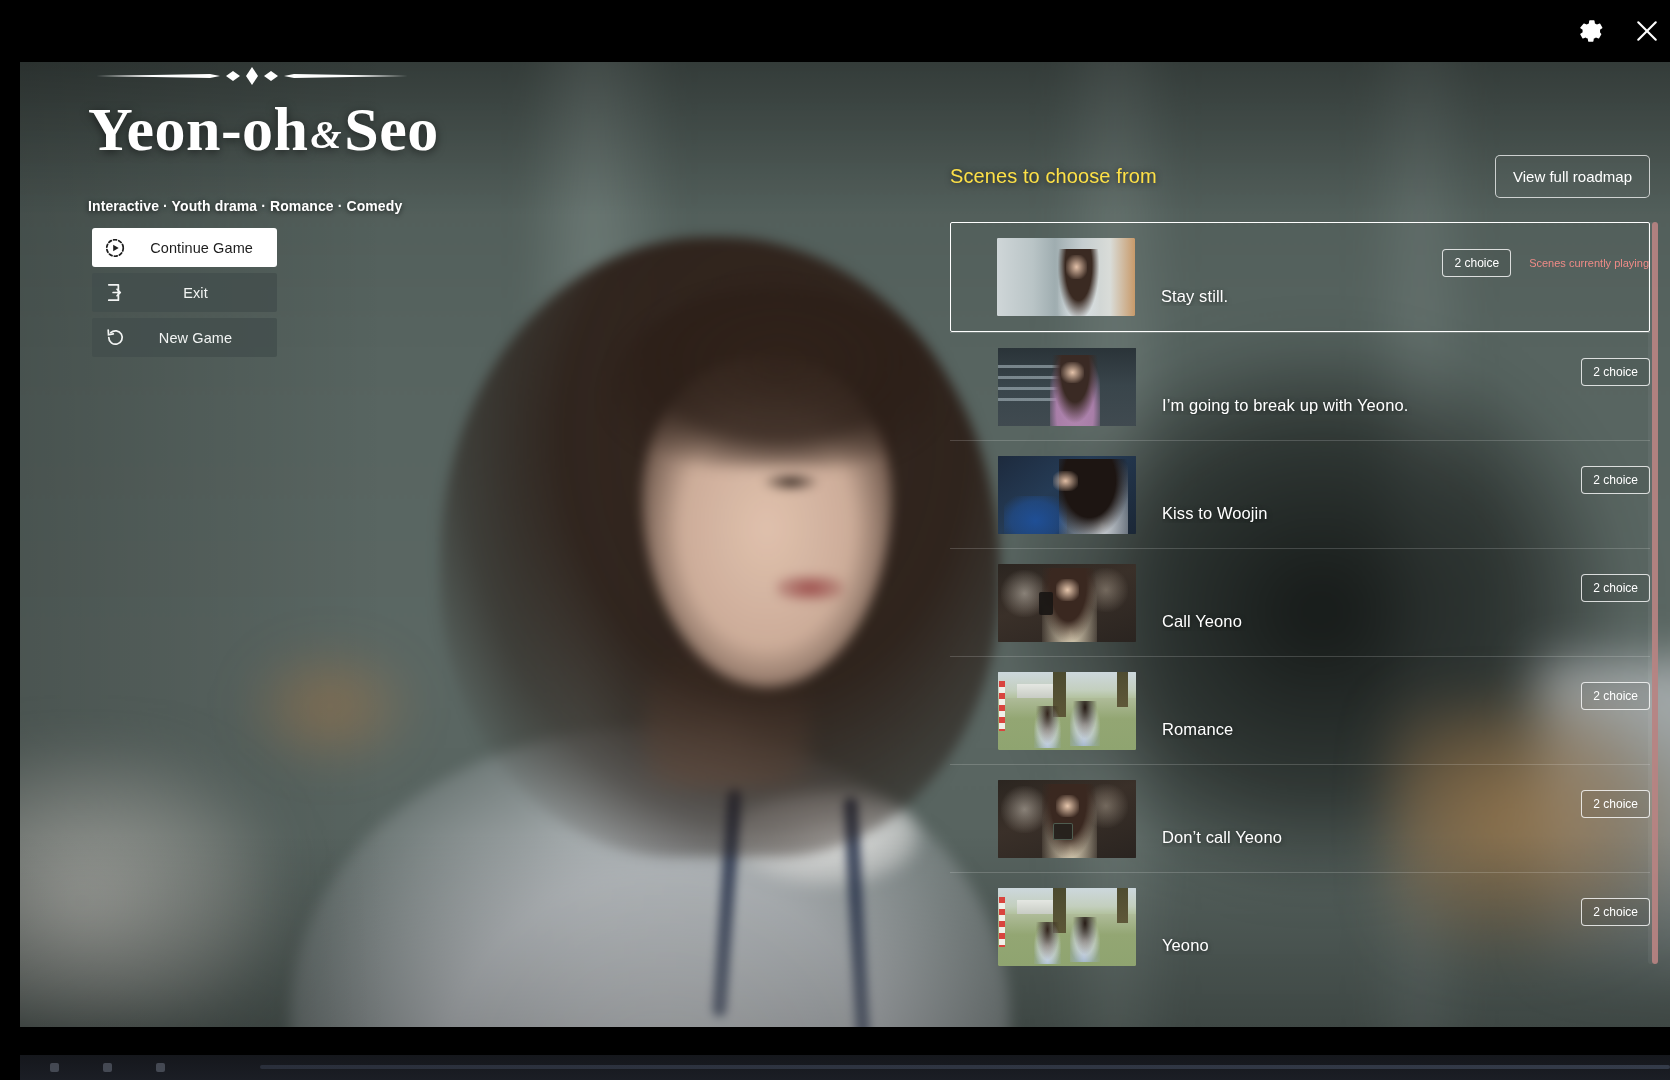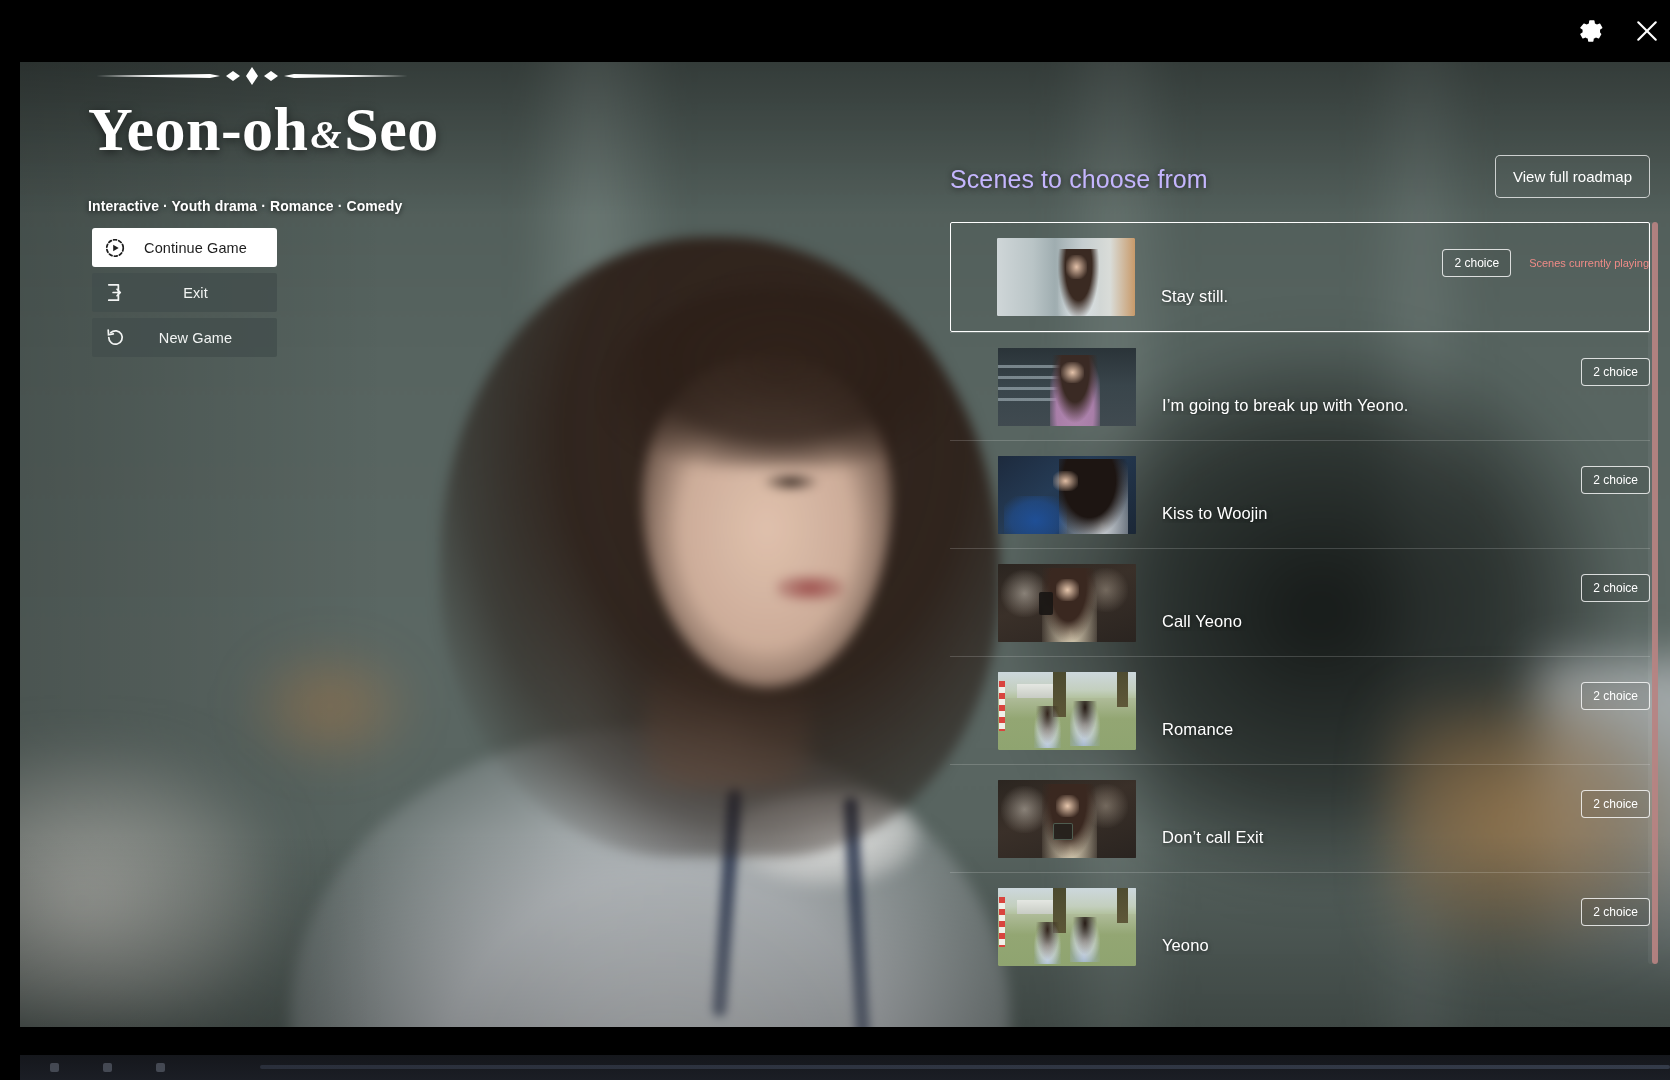--- a/index.html
+++ b/index.html
@@ -178,29 +178,29 @@
 
   
   .menu { position:absolute; left:72px; top:228px; width:185px; z-index:21; }
   .menu-btn {
     position:relative; display:flex; align-items:center; height:39px;
     margin-bottom:6px; cursor:pointer; padding-left:0;
   }
   .menu-btn .mi { width:46px; display:flex; align-items:center; justify-content:center; flex:none; }
   .menu-btn .ml { flex:1; text-align:center; padding-right:24px; font-size:14.5px; letter-spacing:.1px; }
   .menu-btn.active { background:#ffffff; border-radius:3px; }
-  .menu-btn.active .ml { color:#1d1d1d; font-weight:400; }
+  .menu-btn.active .ml { color:#1d1d1d; font-weight:400;text-align:right; }
   .menu-btn.dim { background:rgba(66,77,76,.80); border-radius:2px; }
   .menu-btn.dim .ml { color:#f2f4f3; }
 
   
   .scenes-panel { position:absolute; left:930px; top:155px; width:700px; z-index:22; }
   .scenes-head { display:flex; align-items:flex-start; justify-content:space-between; }
   .scenes-title {
-    font-size:25px; color:#c4b5fd; letter-spacing:.1px; padding-top:10px;
+    font-size:20px; color:#fde047; letter-spacing:.1px; padding-top:10px;
     text-shadow:0 1px 6px rgba(0,0,0,.6);
   }
   .roadmap-btn {
     border:1px solid rgba(255,255,255,.72); border-radius:5px;
     padding:12px 17px; font-size:15px; color:#ffffff; cursor:pointer;
     background:rgba(255,255,255,.03); white-space:nowrap;
   }
 
   .scenes-list { position:relative; margin-top:24px; }
   .scene-row {
@@ -499,21 +499,21 @@
             <div class="t-cafe-b"></div>
             <div class="t-cafe-b2"></div>
             <div class="t-cafe-g"></div>
             <div class="t-cafe-face"></div>
             <div class="t-phone2"></div>
         </div>
         <div class="scene-meta">
           <div class="meta-top">
             <span class="choice-badge">2 choice</span>
           </div>
-          <div class="scene-name">Don’t call Exit</div>
+          <div class="scene-name">Don’t call Yeono</div>
         </div>
       </div>
 
       <div class="scene-row">
         <div class="thumb">
           <div class="t-layer t-park"></div>
             <div class="t-park-sky"></div>
             <div class="t-park-bldg"></div>
             <div class="t-park-tree"></div>
             <div class="t-park-tree2"></div>

